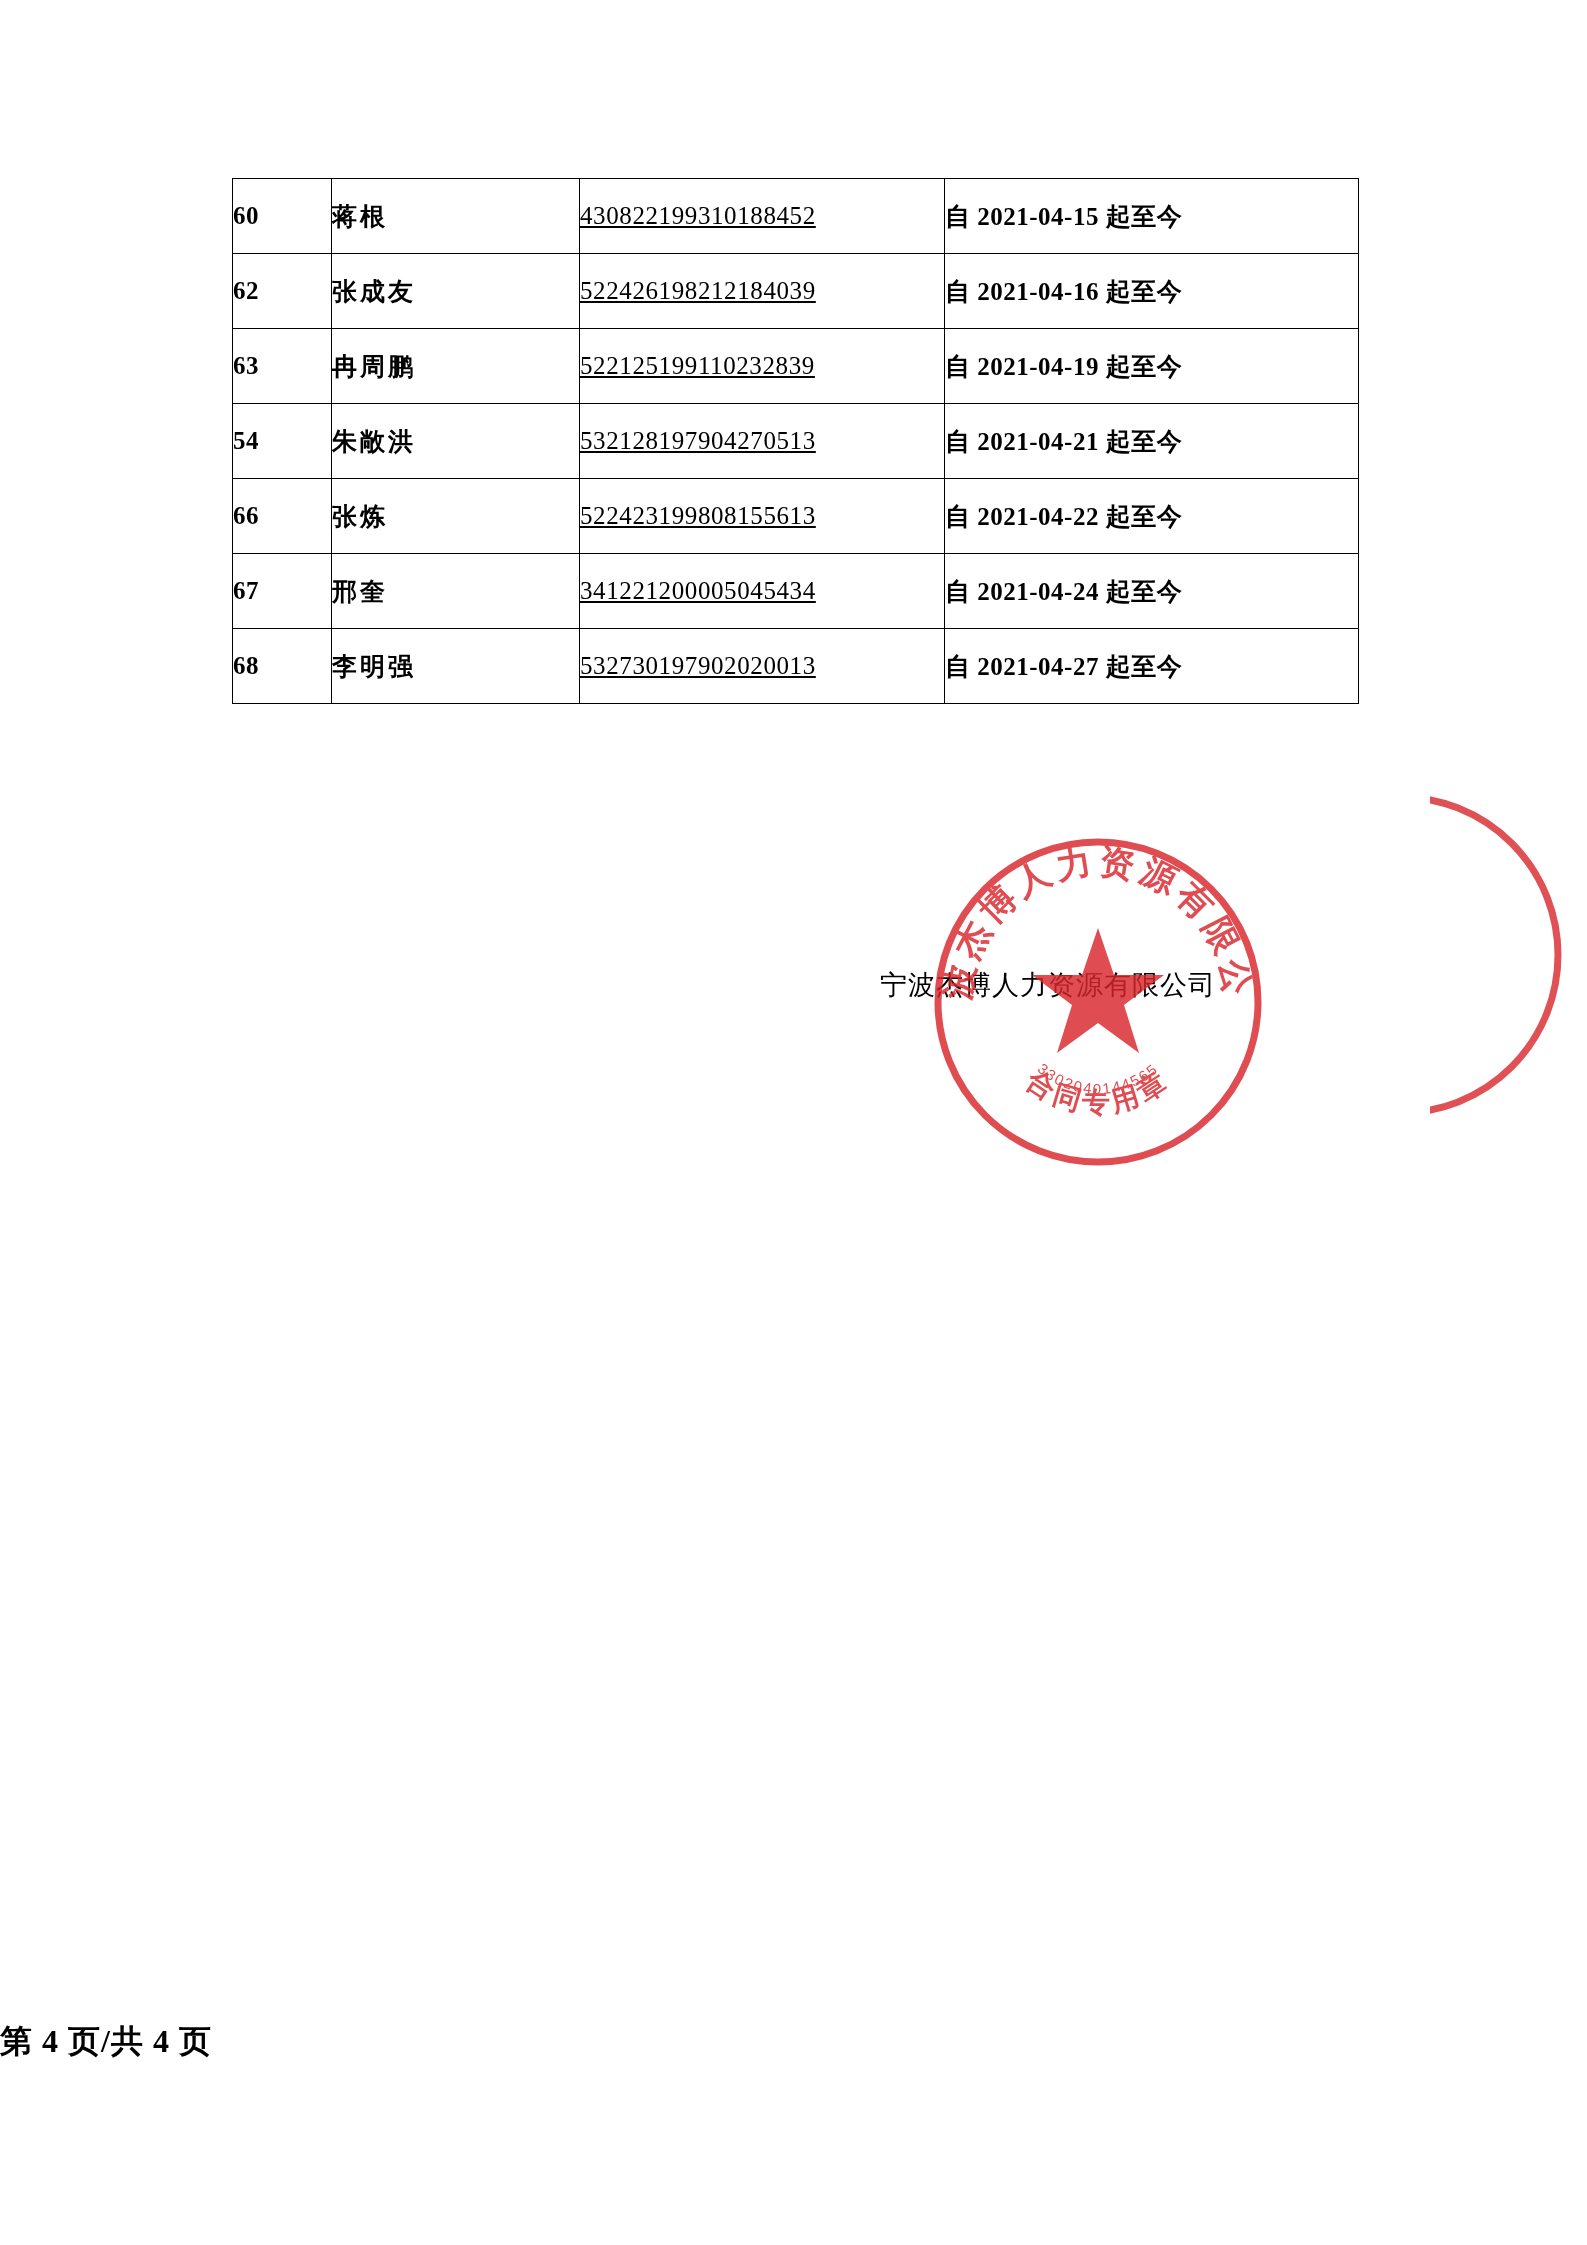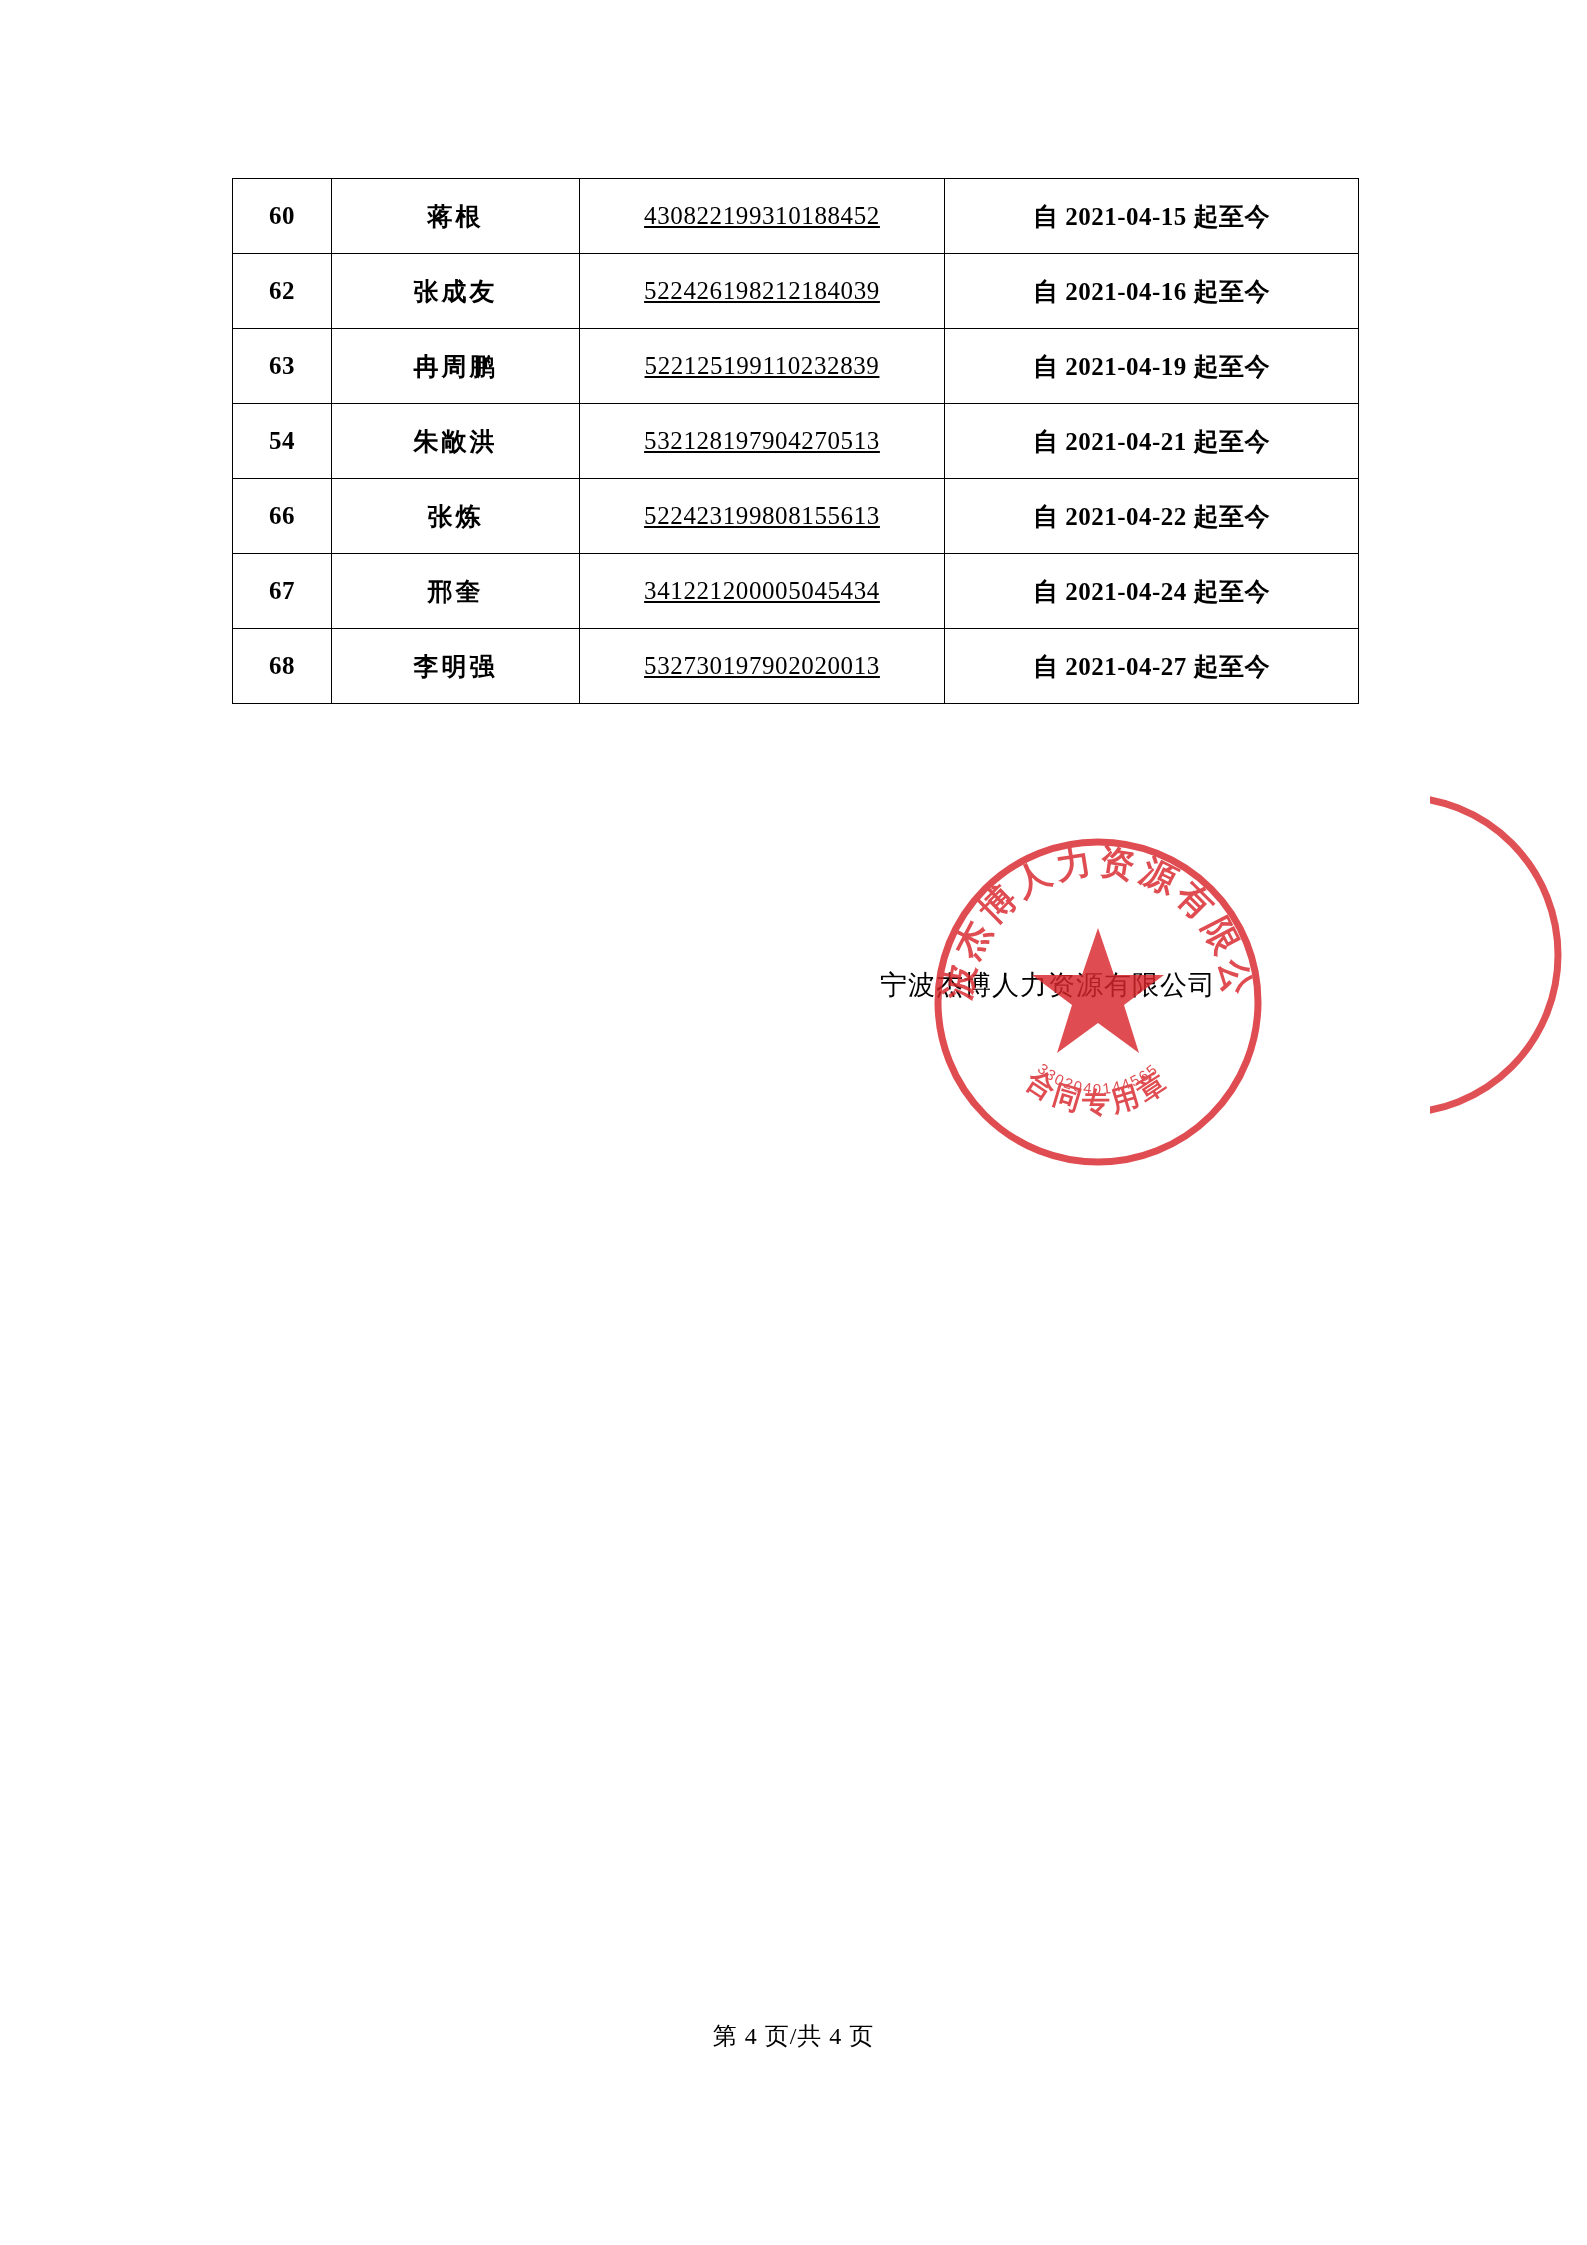--- a/index.html
+++ b/index.html
@@ -31,21 +31,21 @@
     width: 1122px;
   }
   table.roster {
     border-collapse: collapse;
     width: 1122px;
     table-layout: fixed;
   }
   table.roster td {
     border: 1.5px solid #000000;
     height: 74px;
-    text-align: center;
+    text-align: left;
     vertical-align: middle;
     font-size: 25px;
     font-family: "Liberation Serif", "DejaVu Serif", serif;
     padding: 0;
   }
   td.col-idx   { width: 98px; font-weight: bold; letter-spacing: 0.5px; }
   td.col-name  { width: 247px; font-weight: bold; letter-spacing: 3px; }
   td.col-id    { width: 364px; font-weight: normal; letter-spacing: 0.6px; font-family: "Liberation Serif", "DejaVu Serif", serif; text-decoration: underline; }
   td.col-date  { width: 413px; font-weight: bold; letter-spacing: 0.5px; }
 
@@ -86,23 +86,22 @@
     height: 330px;
     overflow: hidden;
   }
 
   
   .footer {
     position: absolute;
     left: 0;
     top: 2020px;
     width: 1587px;
-    text-align: center;
-    font-size: 24px;
-    font-weight: normal;
+    font-size: 32px;
+    font-weight: bold;
     letter-spacing: 1px;
   }
 </style>
 </head>
 <body>
 
 <div class="page">
 
   <div class="table-wrap">
     <table class="roster">

